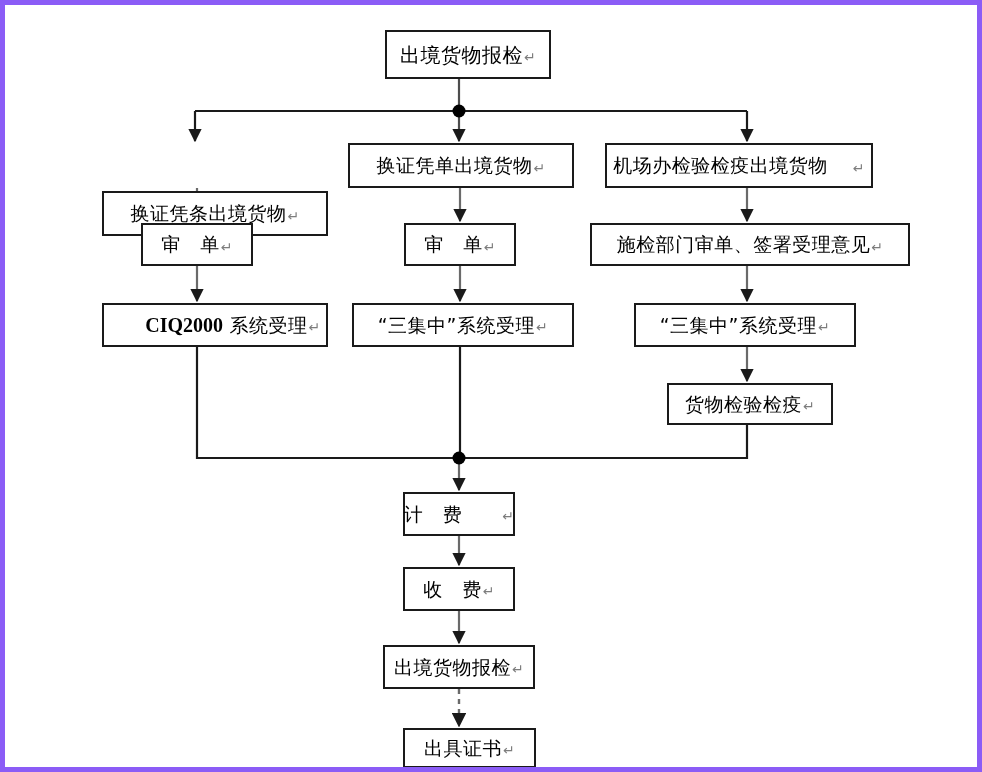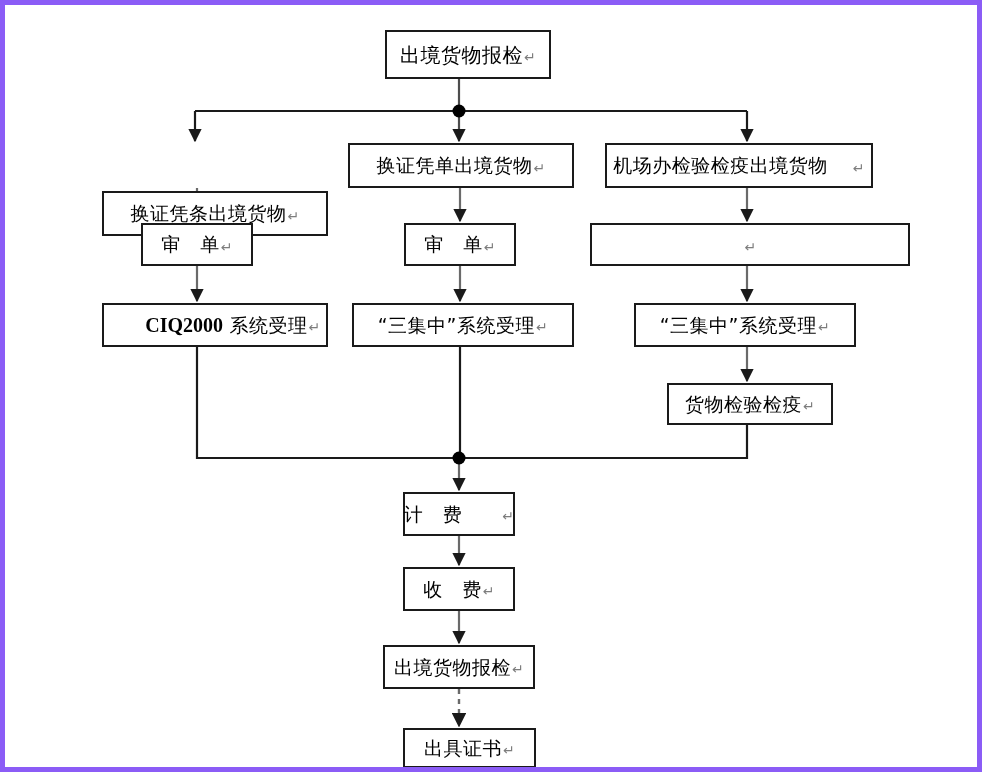--- a/index.html
+++ b/index.html
@@ -129,21 +129,21 @@
 
   <div class="node" style="left:136px; top:218px; width:112px; height:43px;">
     <span class="txt">审　单</span><span class="pilcrow">↵</span>
   </div>
 
   <div class="node" style="left:399px; top:218px; width:112px; height:43px;">
     <span class="txt">审　单</span><span class="pilcrow">↵</span>
   </div>
 
   <div class="node" style="left:585px; top:218px; width:320px; height:43px;">
-    <span class="pilcrow">↵</span>
+    <span class="txt">施检部门审单、签署受理意见</span><span class="pilcrow">↵</span>
   </div>
 
   <div class="node serif-lead" style="left:97px; top:298px; width:226px; height:44px;padding-left:36px;">
     <span class="lead">CIQ2000</span><span class="txt"> 系统受理</span><span class="pilcrow">↵</span>
   </div>
 
   <div class="node" style="left:347px; top:298px; width:222px; height:44px;">
     <span class="txt">“三集中”系统受理</span><span class="pilcrow">↵</span>
   </div>
 

